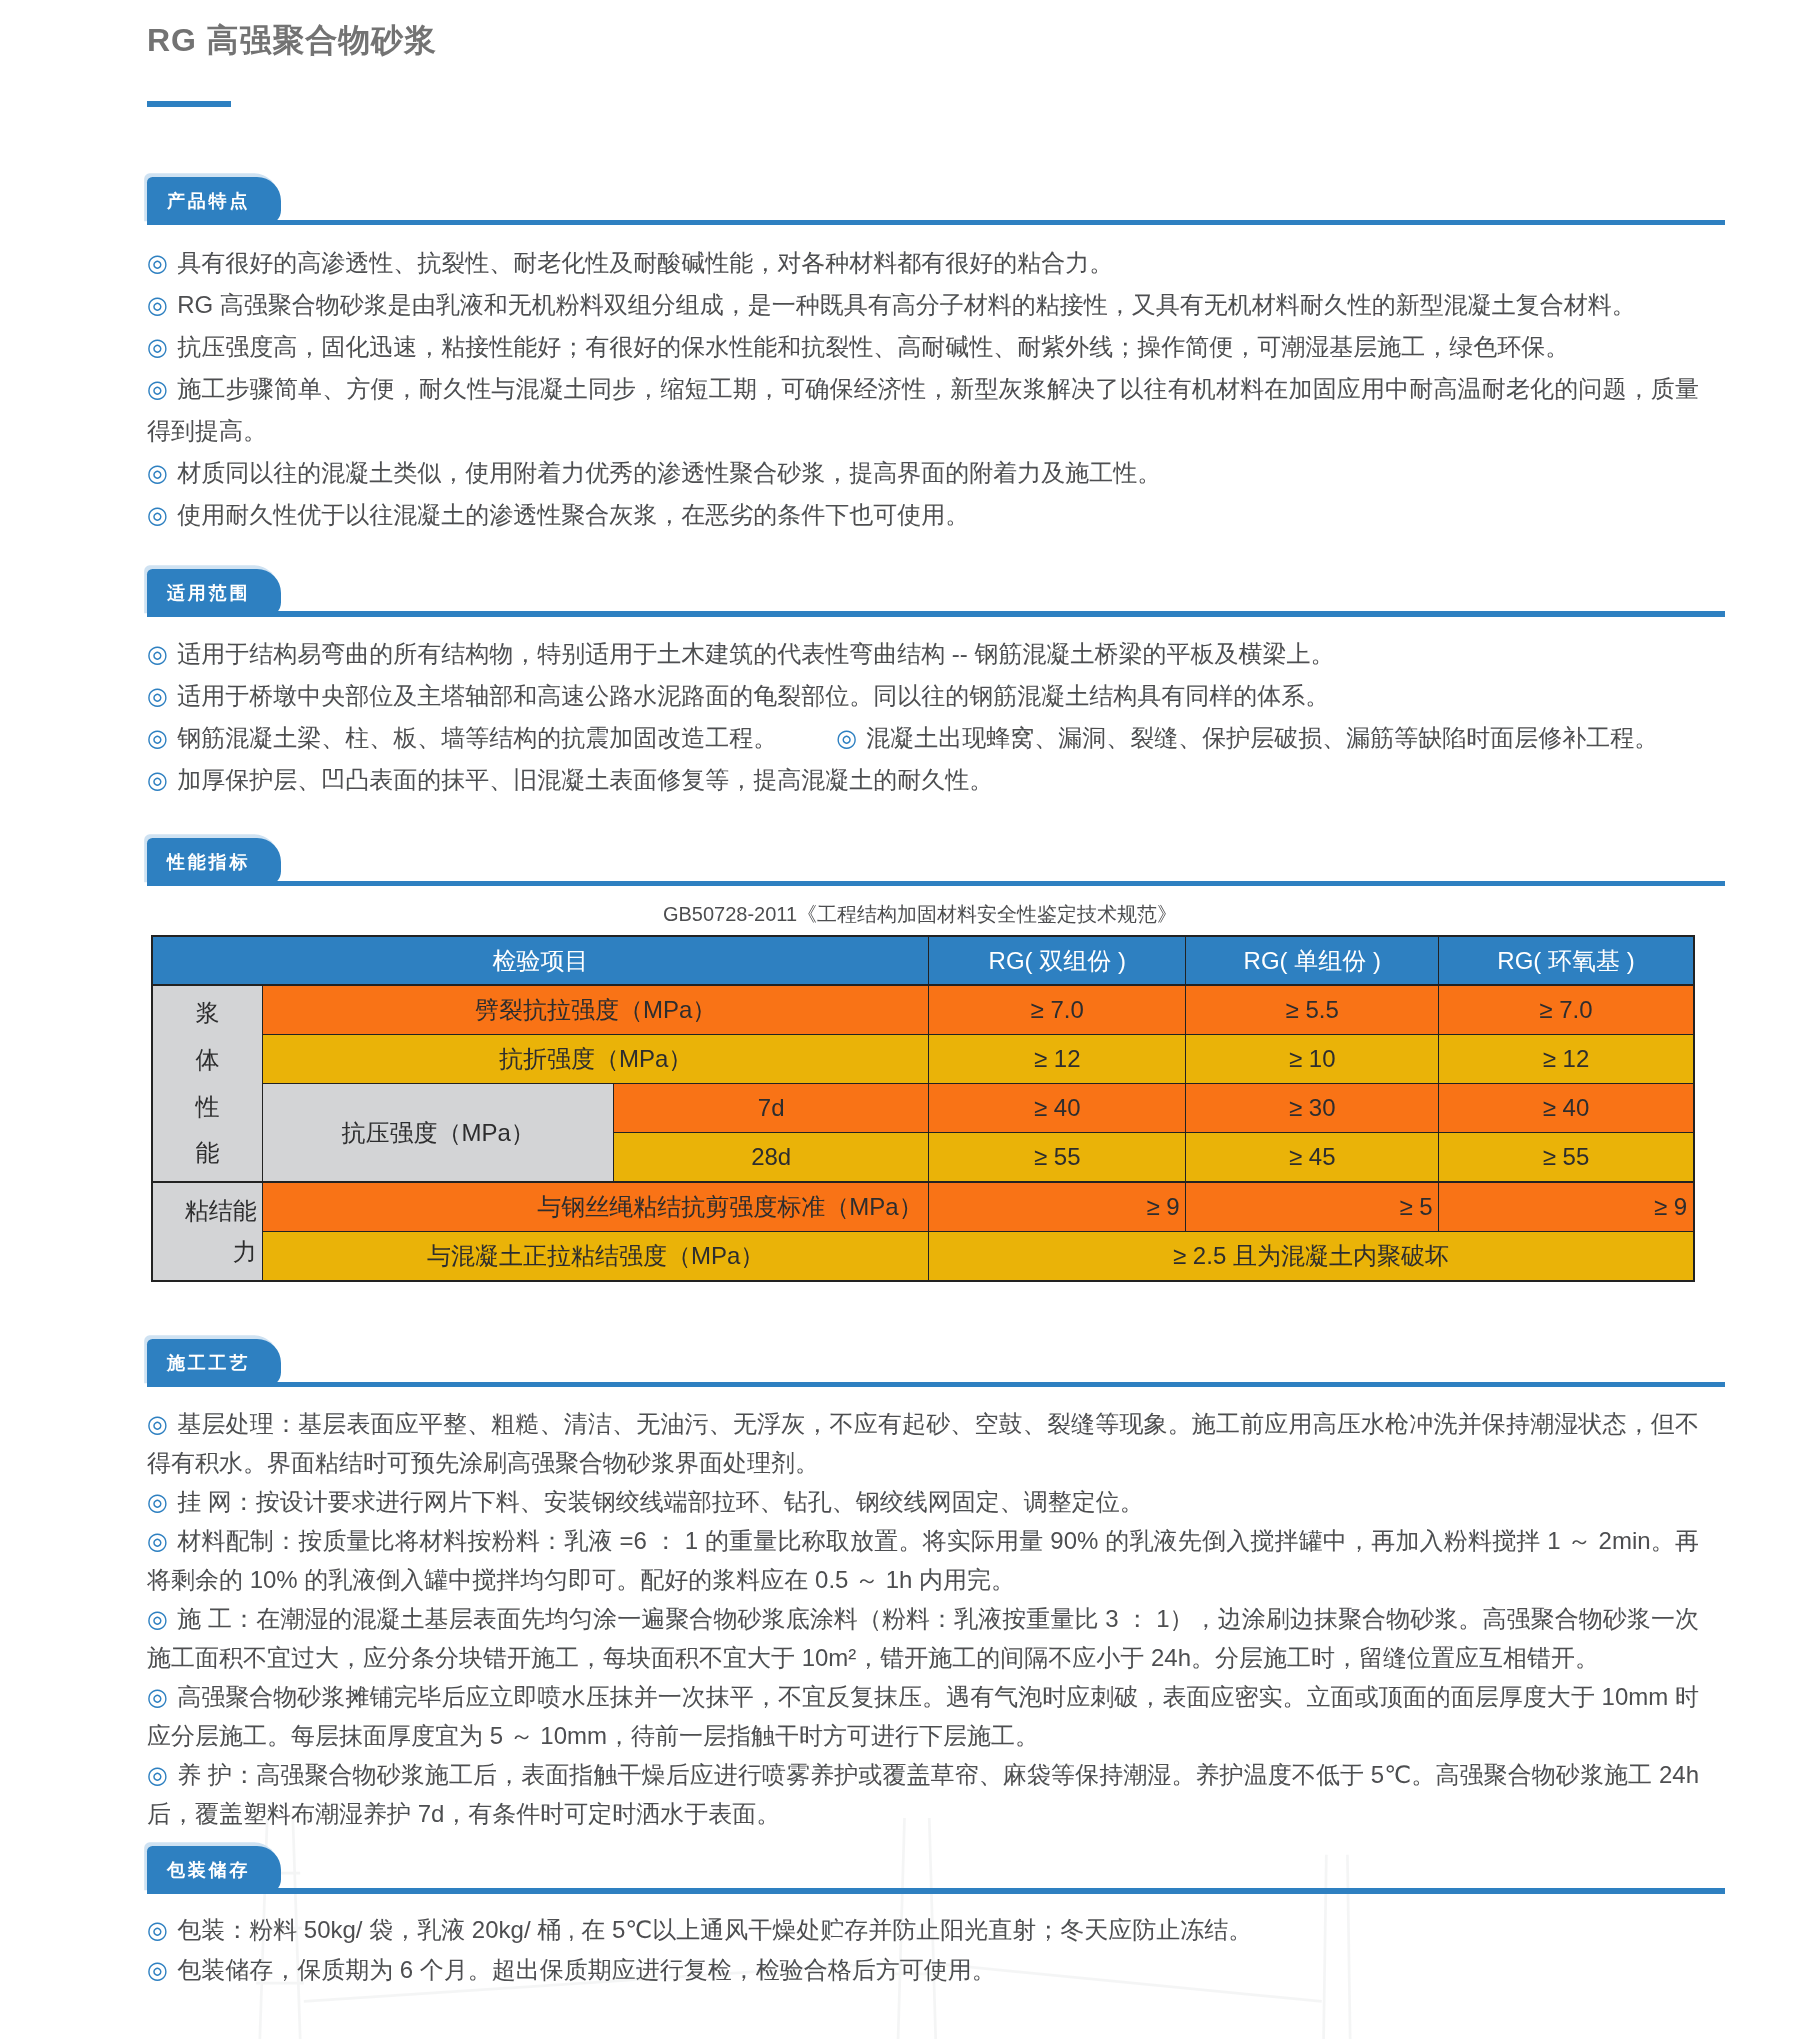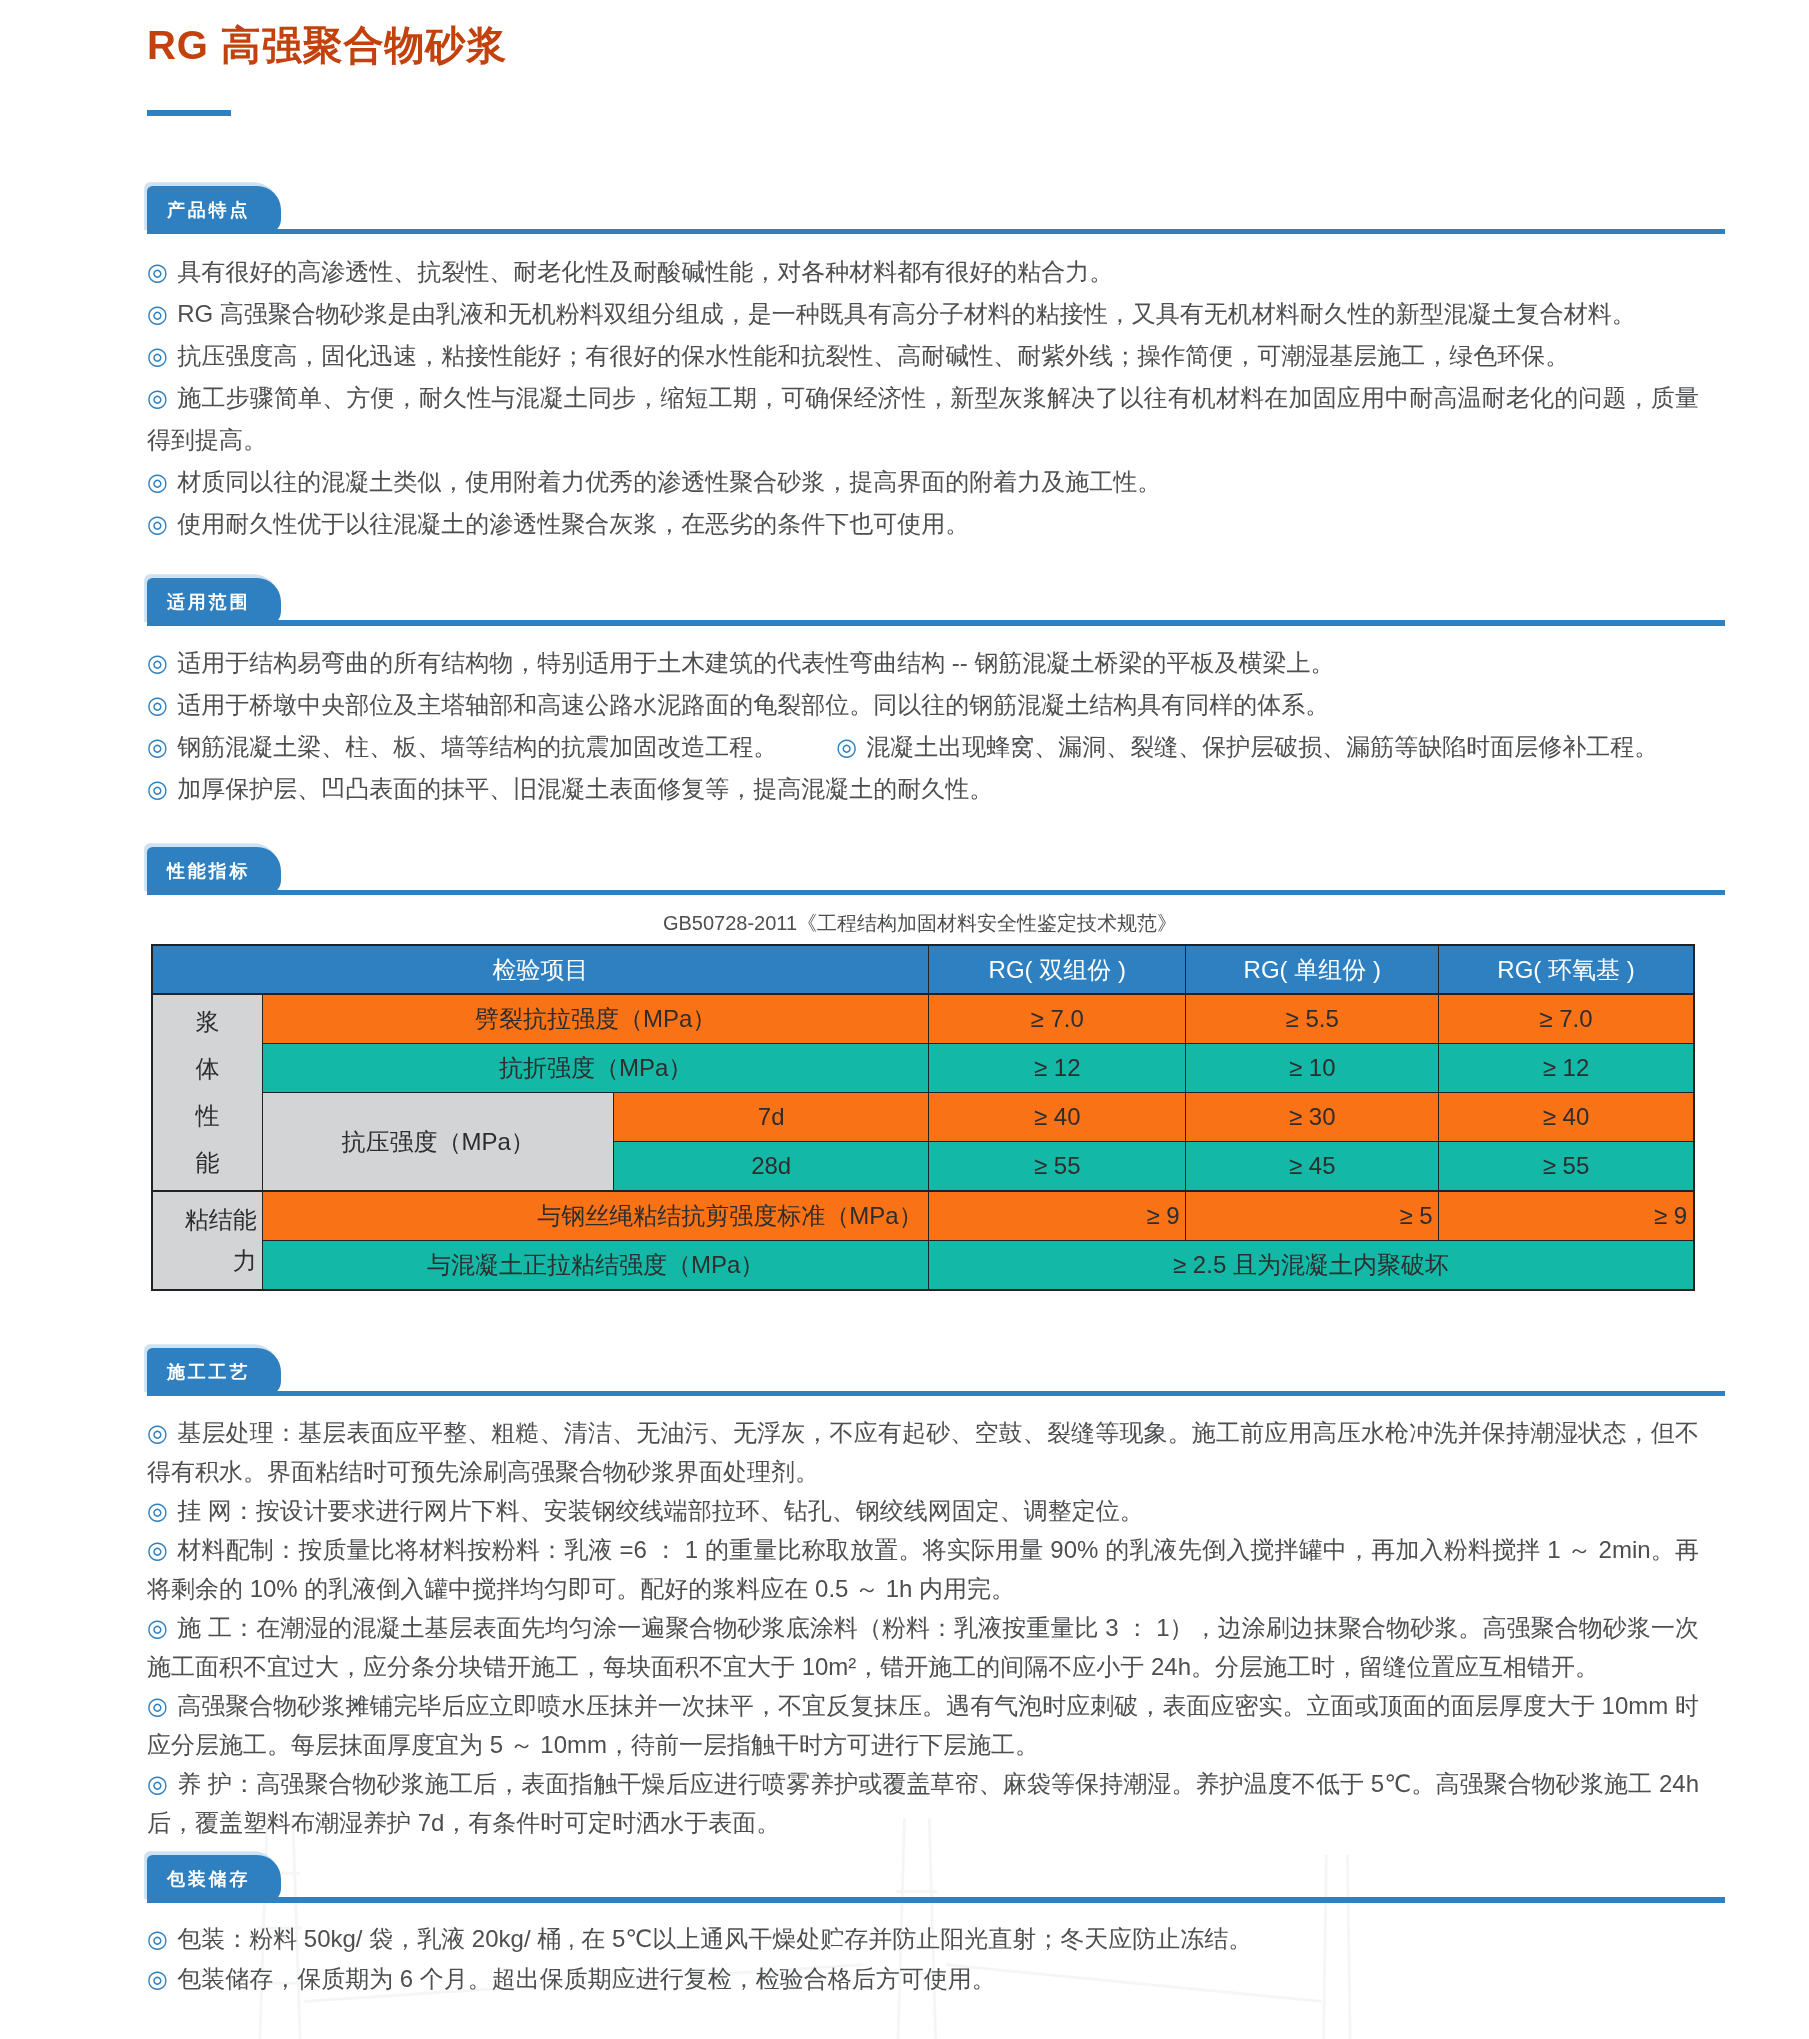--- a/index.html
+++ b/index.html
@@ -7,21 +7,21 @@
     width:1809px;height:2040px;position:relative;overflow:hidden;
     background:#ffffff;
     font-family:"Liberation Sans","DejaVu Sans",sans-serif;
     color:#4d4e50;
   }
   .page{position:absolute;left:147px;top:0;width:1552px;}
 
   
   .doc-title{
     margin-top:22px;
-    font-size:40px;font-weight:bold;color:#c2410c;letter-spacing:0.9px;line-height:1.15;
+    font-size:32px;font-weight:bold;color:#737373;letter-spacing:0.9px;line-height:1.15;
   }
   .title-underline{
     width:84px;height:6.4px;background:#2e80c1;margin-top:42px;
   }
 
   
   .section-head{position:relative;height:48px;}
   .section-head .rule{
     position:absolute;left:0;right:-26px;bottom:0;height:5.5px;background:#2e80c1;
   }
@@ -60,21 +60,21 @@
   table.perf th,table.perf td{
     border:1.8px solid #222222;text-align:center;vertical-align:middle;
     padding:0 5.5px;height:48px;line-height:1.25;
   }
   table.perf thead th{
     background:#2e80c1;color:#ffffff;font-weight:normal;height:47px;
     border-bottom:2.8px solid #222222;
   }
   table.perf{border:2.8px solid #222222;}
   .row-grey{background:#f97316;}
-  .row-white{background:#14b8a6;margin-left:12px;}
+  .row-white{background:#eab308;margin-left:12px;}
   td.group-cell{background:#d3d4d6;}
   .vert-wrap{display:inline-block;width:1.15em;word-break:break-all;line-height:1.95;}
   .wrap3{display:inline-block;width:3.2em;word-break:break-all;line-height:1.7;}
   tr.group-top td{border-top:2.8px solid #222222;text-align:right;}
 
   
   .watermark{position:absolute;left:0;top:1818px;width:1809px;height:221px;opacity:0.06;pointer-events:none;z-index:0;}
   .page{z-index:1;}
 </style>
 </head>

